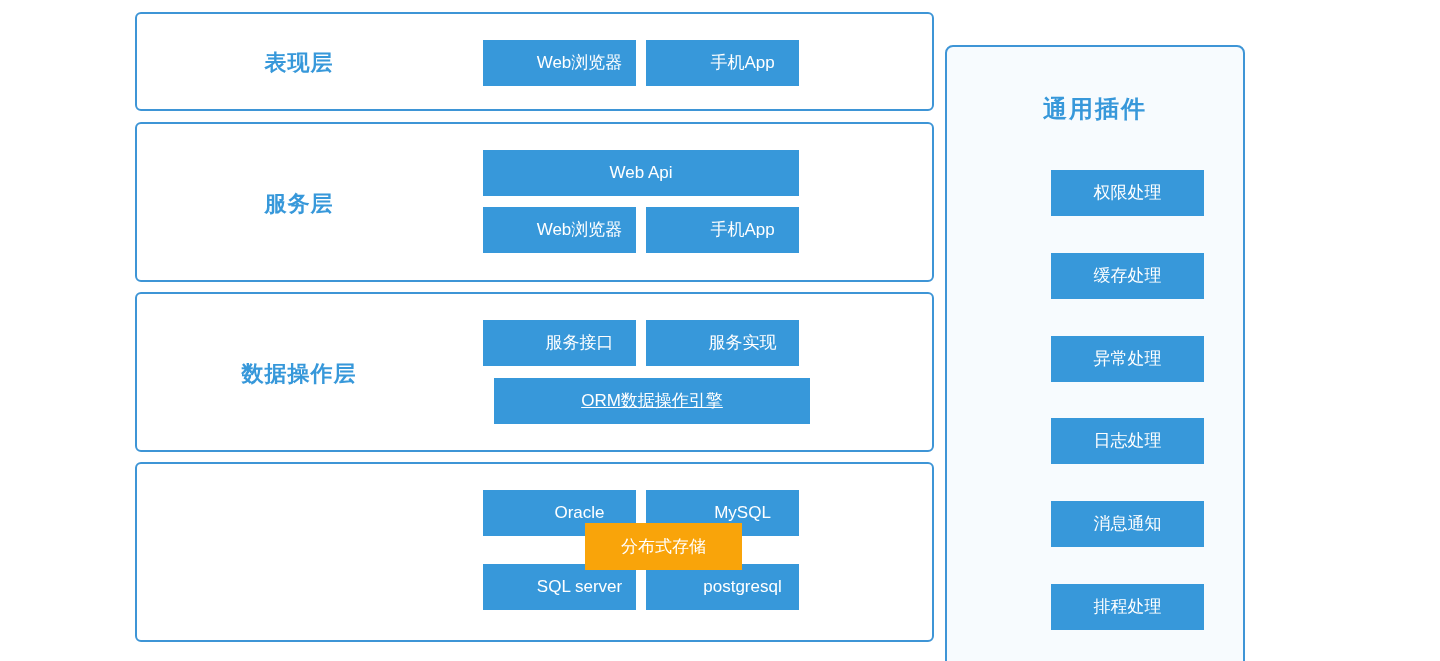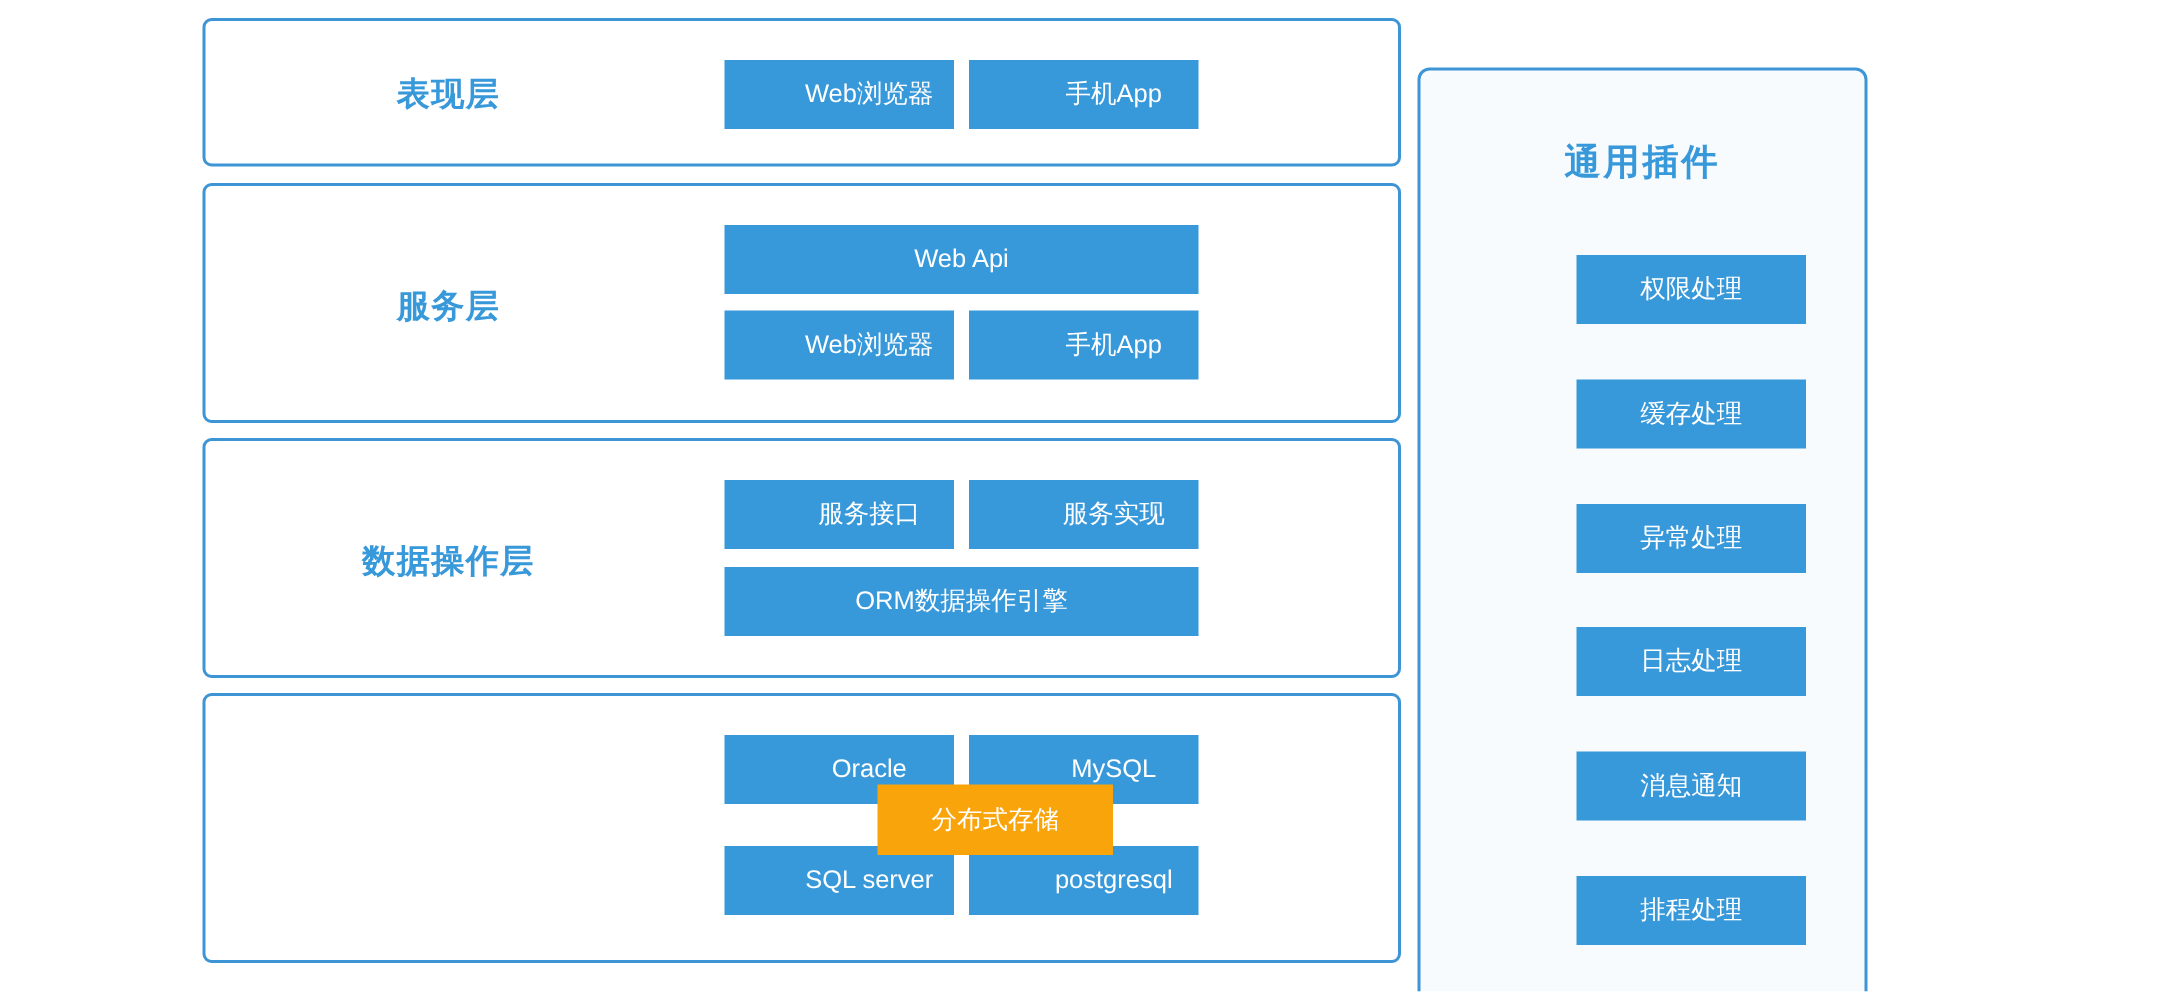--- a/index.html
+++ b/index.html
@@ -119,21 +119,21 @@
     <div class="layer-label" style="top:65px;">服务层</div>
     <div class="node-btn wide" style="left:346px;top:26px;">Web Api</div>
     <div class="node-btn std" style="left:346px;top:83px;">Web浏览器</div>
     <div class="node-btn std" style="left:509px;top:83px;">手机App</div>
   </div>
 
   <div class="layer-box" style="top:292px;height:160px;">
     <div class="layer-label" style="top:65px;">数据操作层</div>
     <div class="node-btn std" style="left:346px;top:26px;">服务接口</div>
     <div class="node-btn std" style="left:509px;top:26px;">服务实现</div>
-    <div class="node-btn wide" style="left:346px;top:84px;">ORM数据操作引擎</div>
+    <div class="node-btn wide" style="left:357px;top:84px;text-decoration:underline;">ORM数据操作引擎</div>
   </div>
 
   <div class="layer-box" style="top:462px;height:180px;">
     <div class="node-btn std" style="left:346px;top:26px;">Oracle</div>
     <div class="node-btn std" style="left:509px;top:26px;">MySQL</div>
     <div class="node-btn std" style="left:346px;top:100px;">SQL server</div>
     <div class="node-btn std" style="left:509px;top:100px;">postgresql</div>
     <div class="overlay-btn">分布式存储</div>
   </div>
 

